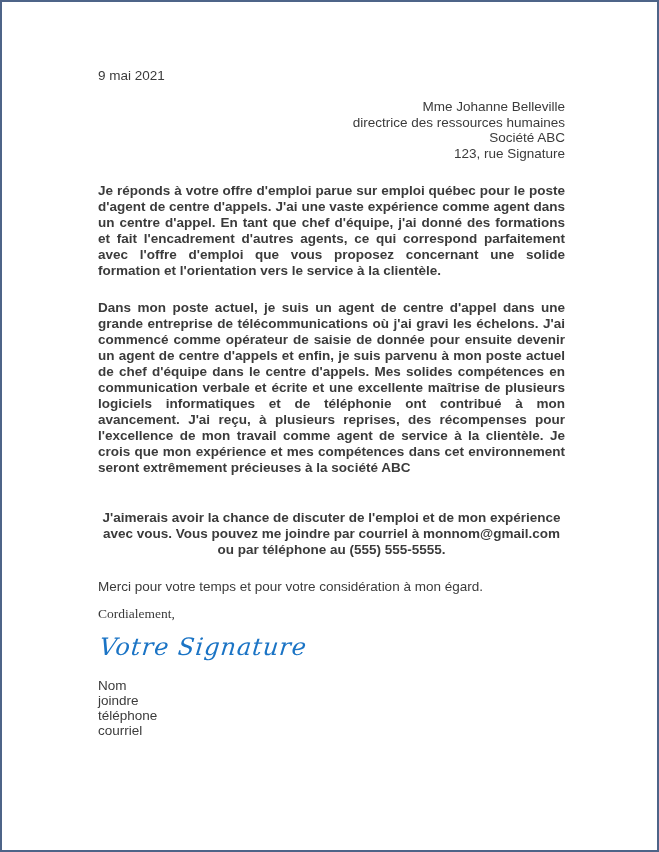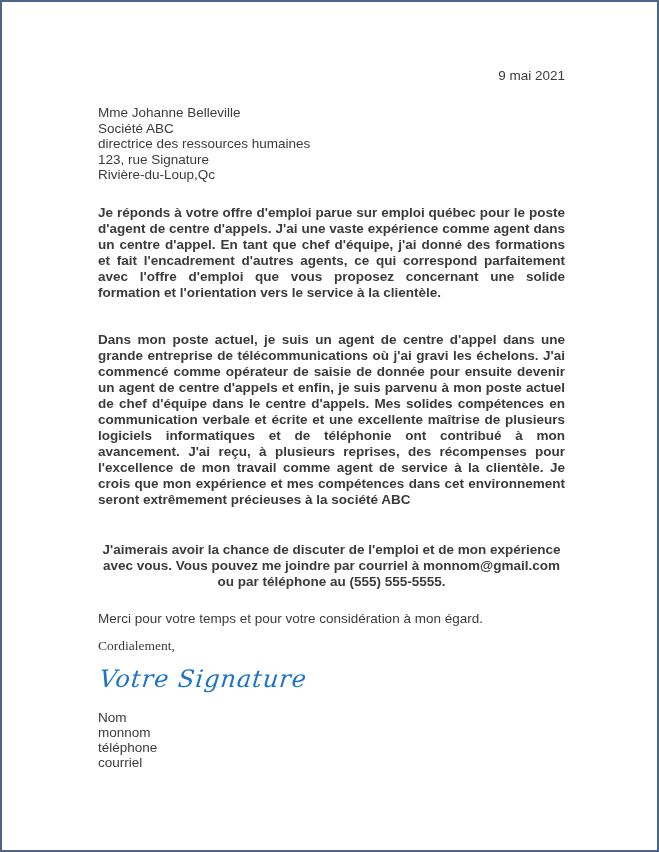--- a/index.html
+++ b/index.html
@@ -21,36 +21,36 @@
   .content {
     position: absolute;
     top: 66px;
     left: 96px;
     width: 467px;
     font-size: 13.5px;
     line-height: 16px;
   }
   .date {
     margin: 0 0 0 0;
-    text-align: right;
   }
   .recipient {
-    margin-top: 21px;
+    margin-top: 15px;
     line-height: 15.5px;
+    text-align: right;
   }
   .salutation {
     margin: 40px 0 0 0;
   }
   .para {
     margin: 22px 0 0 0;
     text-align: justify;
     font-weight: bold;
   }
   .para2 {
-    margin-top: 31px;
+    margin-top: 21px;
   }
   .para3 {
     margin-top: 34px;
     text-align: center;
   }
   .thanks {
     margin: 21px 0 0 0;
   }
   .closing {
     margin: 11px 0 0 0;
@@ -74,40 +74,39 @@
 </head>
 <body>
 
 <div class="page" style="border-color: rgb(78, 100, 136); color: rgb(59, 59, 59); background: rgb(255, 255, 255);">
   <div class="content">
 
     <p class="date">9 mai 2021</p>
 
     <div class="recipient">
       <div>Mme Johanne Belleville</div>
+      <div>directrice des ressources humaines</div>
       <div>Société ABC</div>
-      <div>directrice des ressources humaines</div>
       <div>123, rue Signature</div>
-      <div>Rivière-du-Loup,Qc</div>
     </div>
 
 
     <p class="para">Je réponds à votre offre d'emploi parue sur emploi québec pour le poste d'agent de centre d'appels. J'ai une vaste expérience comme agent dans un centre d'appel. En tant que chef d'équipe, j'ai donné des formations et fait l'encadrement d'autres agents, ce qui correspond parfaitement avec l'offre d'emploi que vous proposez concernant une solide formation et l'orientation vers le service à la clientèle.</p>
 
     <p class="para para2">Dans mon poste actuel, je suis un agent de centre d'appel dans une grande entreprise de télécommunications où j'ai gravi les échelons. J'ai commencé comme opérateur de saisie de donnée pour ensuite devenir un agent de centre d'appels et enfin, je suis parvenu à mon poste actuel de chef d'équipe dans le centre d'appels. Mes solides compétences en communication verbale et écrite et une excellente maîtrise de plusieurs logiciels informatiques et de téléphonie ont contribué à mon avancement. J'ai reçu, à plusieurs reprises, des récompenses pour l'excellence de mon travail comme agent de service à la clientèle. Je crois que mon expérience et mes compétences dans cet environnement seront extrêmement précieuses à la société ABC</p>
 
     <p class="para para3">J'aimerais avoir la chance de discuter de l'emploi et de mon expérience avec vous. Vous pouvez me joindre par courriel à monnom@gmail.com ou par téléphone au (555) 555-5555.</p>
 
     <p class="thanks">Merci pour votre temps et pour votre considération à mon égard.</p>
 
     <p class="closing">Cordialement,</p>
 
     <div class="signature" style="color: rgb(27, 116, 197);">Votre Signature</div>
 
     <div class="sender">
       <div>Nom</div>
-      <div>monnom</div>
+      <div>joindre</div>
       <div>téléphone</div>
       <div>courriel</div>
     </div>
 
   </div>
 </div>
 
 </body></html>

